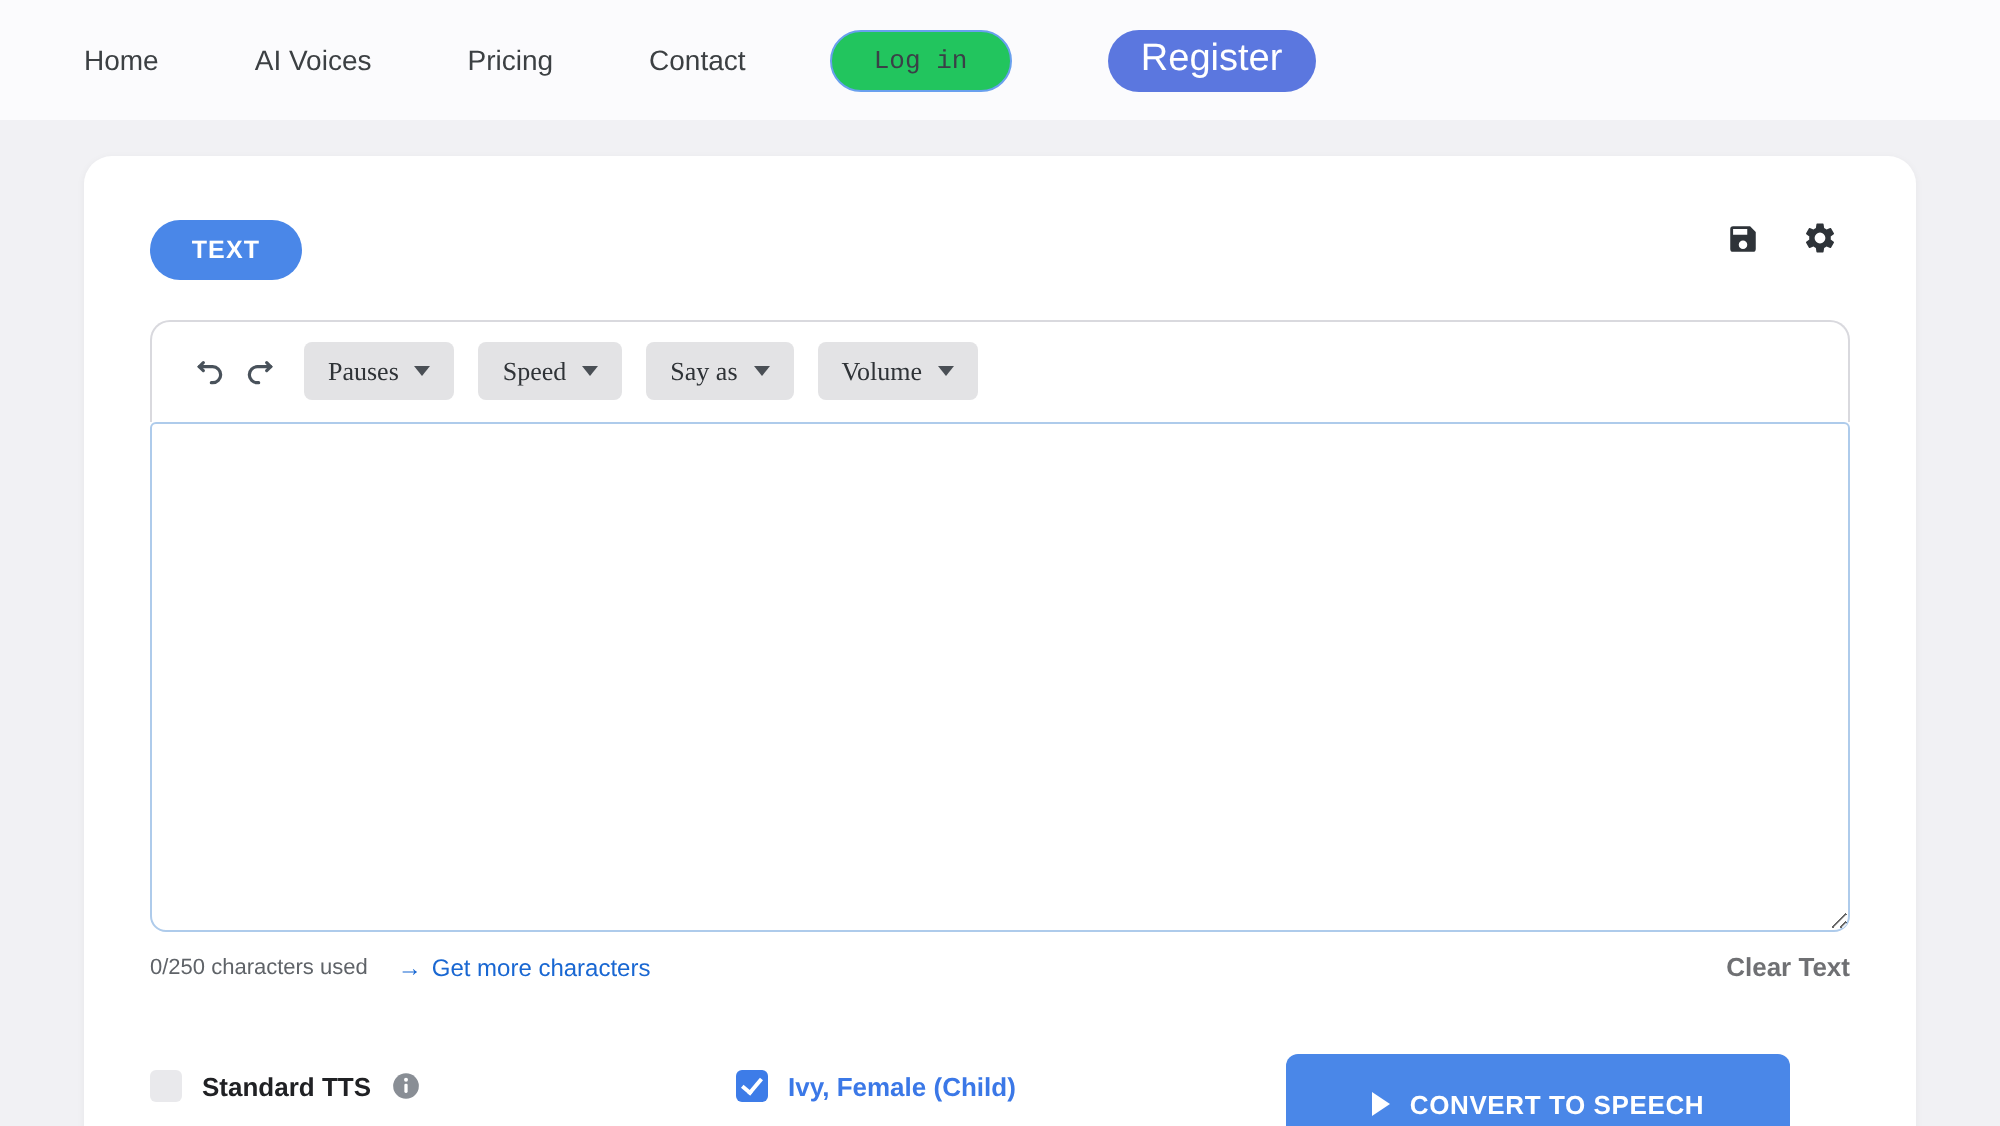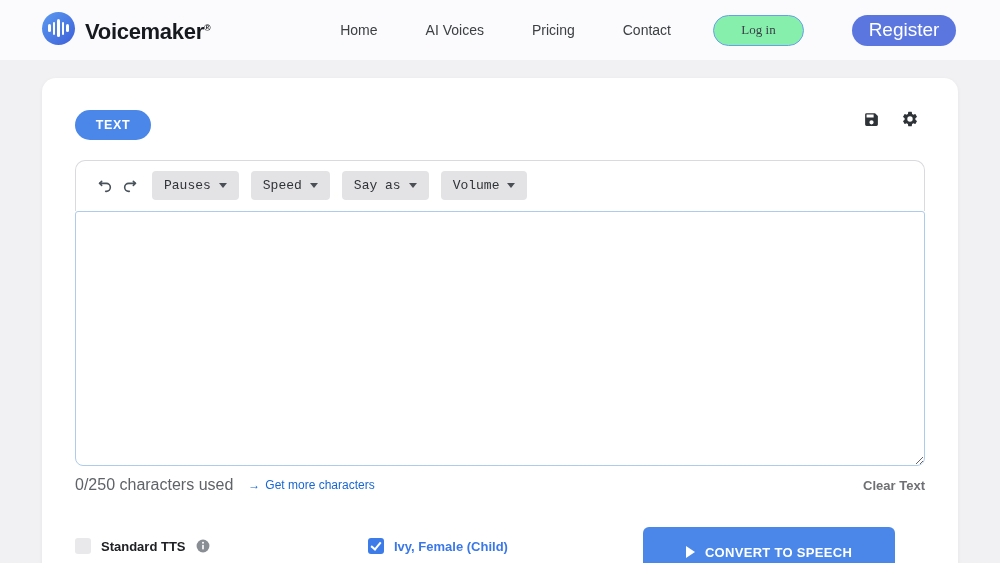--- a/index.html
+++ b/index.html
@@ -31,22 +31,22 @@
   .brand-name {
     font-size:22px; font-weight:bold; color:#16191D; letter-spacing:-0.3px;
     line-height:37px;
   }
   .brand-reg { font-size:9px; vertical-align:super; font-weight:bold; }
 
   .nav-right { display:flex; align-items:center; gap:48px; }
   .nav-link { font-size:14px; color:#3C4043; text-decoration:none; cursor:pointer; }
   .login-btn {
     width:91px; height:31px; border:1.5px solid #69A0EE; border-radius:17px;
-    background:#86efac; color:#3A4047; font-size:13px; cursor:pointer;
-    font-family:Liberation Serif, serif; margin-left:-6px;
+    background:#22c55e; color:#3A4047; font-size:13px; cursor:pointer;
+    font-family:Liberation Mono, monospace; margin-left:-6px;
   }
   .register-btn {
     width:104px; height:31px; border:none; border-radius:17px;
     background:#5B77DF; color:#fff; font-size:19px; cursor:pointer;
     font-family:inherit;
   }
 
   
   .card {
     position:absolute; left:42px; top:78px;
@@ -71,40 +71,40 @@
     border-bottom:none;
     border-radius:10px 10px 0 0;
     padding:10px 13px 11px;
     display:flex; align-items:center;
     background:#fff;
   }
   .history-icons { display:flex; align-items:center; gap:9px; margin:0 14px 0 8px; }
   .tb-btn {
     background:#E3E3E5; border:none; border-radius:4px;
     height:29px; padding:0 12px; margin-right:12px;
-    font-size:13px; color:#2F3337; font-family:Liberation Mono, monospace; cursor:pointer;
+    font-size:13px; color:#2F3337; font-family:Liberation Serif, serif; cursor:pointer;
     display:flex; align-items:center; gap:8px;text-align:center;
   }
   .caret {
     width:0; height:0;
     border-left:4px solid transparent; border-right:4px solid transparent;
     border-top:5px solid #4A4F55;
   }
 
   
   .tts-textarea {
     display:block; width:100%; height:255px;
     border:1.5px solid #AECBEB; border-radius:3px 3px 8px 8px;
     resize:vertical; outline:none; background:#fff;
     font-family:inherit; font-size:14px; padding:10px 12px; color:#202124;
   }
 
   
   .chars-row { display:flex; align-items:center; margin-top:10px; }
-  .chars-used { font-size:16px; color:#5F6368; }
+  .chars-used { font-size:11px; color:#5F6368; }
   .get-more {
     display:flex; align-items:center; gap:5px; margin-left:15px;
     font-size:12px; color:#1967D2; text-decoration:none; cursor:pointer;
   }
   .clear-text {
     margin-left:auto; font-size:13px; font-weight:bold; color:#6F7073;
     background:none; border:none; cursor:pointer; font-family:Liberation Sans, sans-serif;
   }
 
   
@@ -138,30 +138,20 @@
   .play-tri {
     width:0; height:0;
     border-top:6px solid transparent; border-bottom:6px solid transparent;
     border-left:9px solid #fff;
   }
 </style>
 </head>
 <body>
 
 <header class="navbar">
-  <div class="logo">
-    <span class="logo-circle">
-      <i class="b1"></i>
-        <i class="b2"></i>
-        <i class="b3"></i>
-        <i class="b4"></i>
-        <i class="b5"></i>
-    </span>
-    <span class="brand-name"><span>Voicemaker</span><span class="brand-reg">®</span></span>
-  </div>
 
   <nav class="nav-right">
     <a class="nav-link">Home</a>
     <a class="nav-link">AI Voices</a>
     <a class="nav-link">Pricing</a>
     <a class="nav-link">Contact</a>
     <button class="login-btn">Log in</button>
     <button class="register-btn">Register</button>
   </nav>
 </header>

